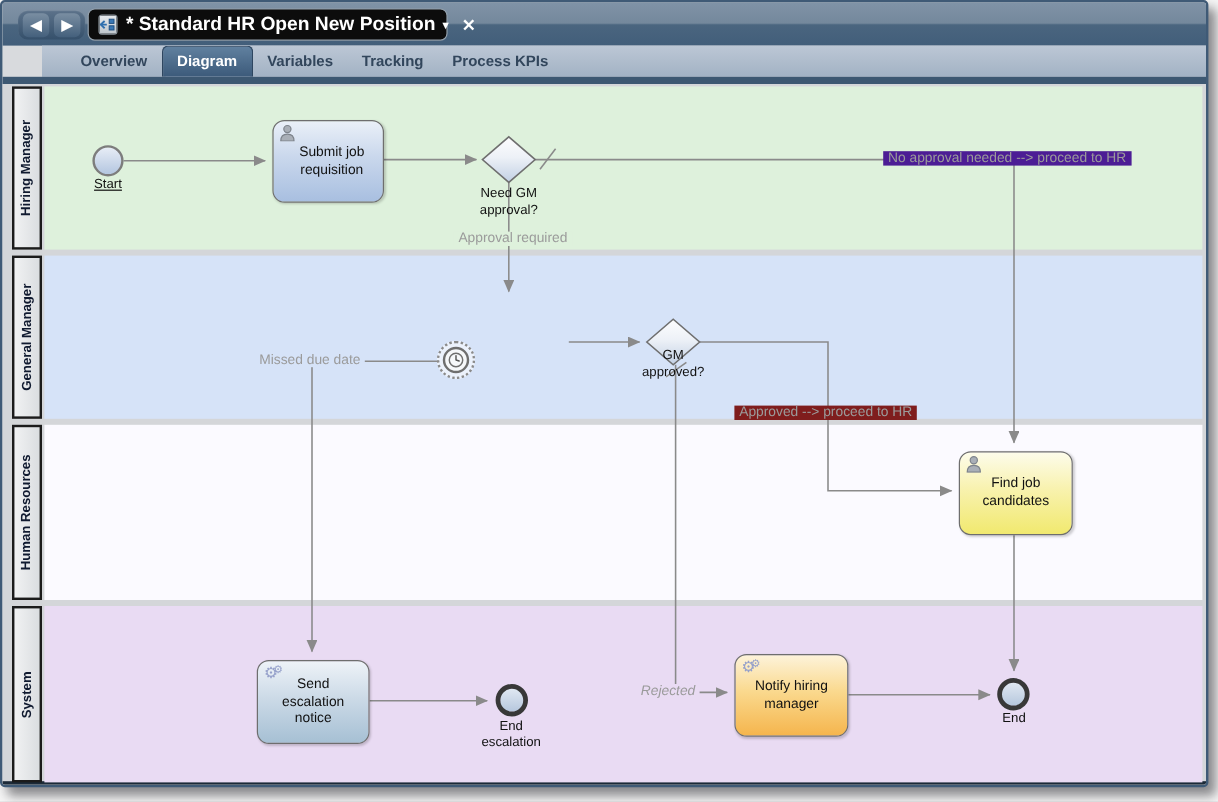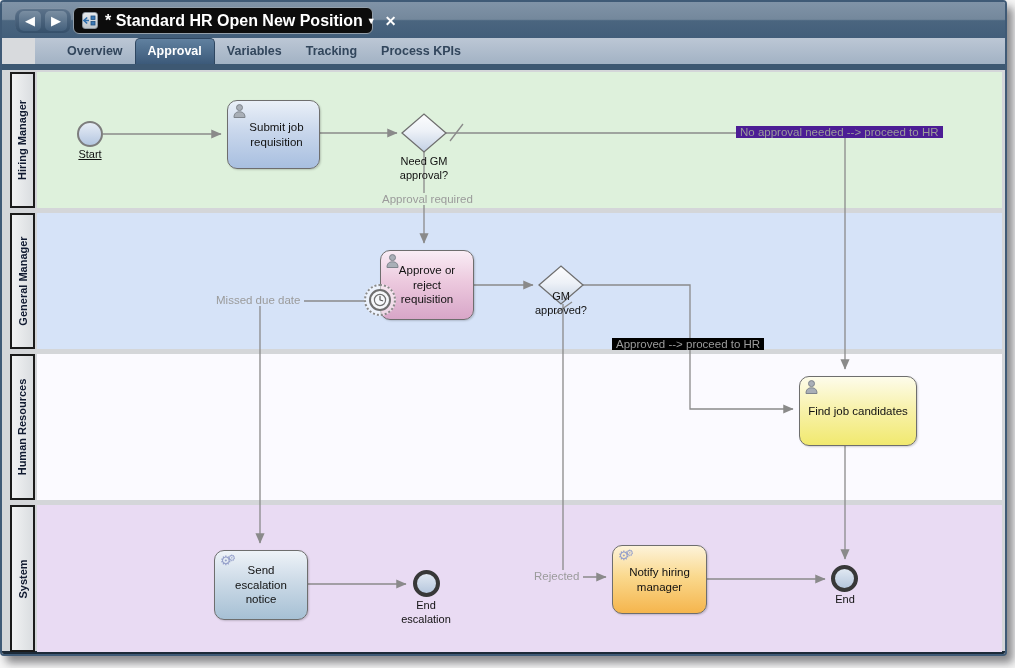--- a/index.html
+++ b/index.html
@@ -83,21 +83,21 @@
           </svg>
       </div>
       <span class="titletext">* Standard HR Open New Position</span>
       <span class="ddglyph">▼</span>
       <span class="closeglyph">✕</span>
     </div>
   </div>
 
   <div class="tabstrip">
     <div class="tab">Overview</div>
-    <div class="tab active">Approval</div>
+    <div class="tab active">Diagram</div>
     <div class="tab">Variables</div>
     <div class="tab">Tracking</div>
     <div class="tab">Process KPIs</div>
   </div>
   <div class="tabline"></div>
 
   <div class="diagram">
 
     <div class="lane-body" style="top: 2px; height: 136px; background: rgb(222, 241, 220);"></div>
     <div class="lane-head" style="top:2px;height:136px;">
@@ -146,62 +146,53 @@
       <path d="M705,577 H823" marker-end="url(#arr)"></path>
       <path d="M306,582 H404" marker-end="url(#arr)"></path>
     </g>
     <polygon points="400,131 422,112 444,131 422,150" fill="url(#gw)" stroke="#6f6f6f" stroke-width="1.3" style="pointer-events:all;cursor:pointer;"></polygon>
     <polygon points="537,283 559,264 581,283 559,302" fill="url(#gw)" stroke="#6f6f6f" stroke-width="1.3" style="pointer-events:all;cursor:pointer;"></polygon>
   </svg>
 
   <div class="flowlabel" style="left:734px;top:124px;background:#4c1d95;">No approval needed --&gt; proceed to HR</div>
   <div class="flowlabel" style="left:376px;top:191px;background:#def1dc;">Approval required</div>
   <div class="flowlabel" style="left:210px;top:292px;background:#d6e3f8;">Missed due date</div>
-  <div class="flowlabel" style="left:610px;top:336px;background:#000000;">Approved --&gt; proceed to HR</div>
-  <div class="flowlabel" style="left:528px;top:568px;background:#e9dbf3;">Rejected</div>
+  <div class="flowlabel" style="left:610px;top:336px;background:#7f1d1d;">Approved --&gt; proceed to HR</div>
+  <div class="flowlabel" style="left:528px;top:568px;background:#e9dbf3;font-style:italic;">Rejected</div>
 
   <div class="event-start" style="left:75px;top:119px;"></div>
   <div class="nodelabel" style="left:63px;top:146px;width:50px;text-decoration:underline;">Start</div>
 
   <div class="event-end" style="left:411px;top:568px;"></div>
   <div class="nodelabel" style="left:389px;top:597px;width:70px;">End escalation</div>
 
   <div class="event-end" style="left:829px;top:563px;"></div>
   <div class="nodelabel" style="left:818px;top:591px;width:50px;">End</div>
 
   <div class="task t-blue" style="left:225px;top:98px;width:93px;height:69px;padding-left:14px;">
     <span class="nicon">
       <svg width="13" height="14" viewBox="0 0 13 14">
           <circle cx="6.5" cy="3.6" r="3" fill="#a9afb7" stroke="#7e848c"></circle>
           <path d="M1,13.5 C1,9.4 3.2,7.8 6.5,7.8 C9.8,7.8 12,9.4 12,13.5 Z" fill="#a9afb7" stroke="#7e848c"></path>
         </svg>
     </span>
     <span>Submit job requisition</span>
   </div>
 
-  <div class="task t-pink" style="left:378px;top:248px;width:94px;height:70px;">
-    <span class="nicon">
-      <svg width="13" height="14" viewBox="0 0 13 14">
-          <circle cx="6.5" cy="3.6" r="3" fill="#a9afb7" stroke="#7e848c"></circle>
-          <path d="M1,13.5 C1,9.4 3.2,7.8 6.5,7.8 C9.8,7.8 12,9.4 12,13.5 Z" fill="#a9afb7" stroke="#7e848c"></path>
-        </svg>
-    </span>
-    <span>Approve or reject requisition</span>
-  </div>
 
   <div class="timer" style="left:362px;top:282px;">
     <span class="inner">
       <svg width="14" height="14" viewBox="0 0 14 14">
           <circle cx="7" cy="7" r="5.6" fill="#f7f9fb" stroke="#6f6f6f" stroke-width="1.2"></circle>
           <path d="M7,7 L7,3.4 M7,7 L9.6,7.8" stroke="#555" stroke-width="1.2" stroke-linecap="round" fill="none"></path>
         </svg>
     </span>
   </div>
 
-  <div class="task t-yellow" style="left:797px;top:374px;width:118px;height:70px;">
+  <div class="task t-yellow" style="left:797px;top:374px;width:95px;height:70px;">
     <span class="nicon">
       <svg width="13" height="14" viewBox="0 0 13 14">
           <circle cx="6.5" cy="3.6" r="3" fill="#a9afb7" stroke="#7e848c"></circle>
           <path d="M1,13.5 C1,9.4 3.2,7.8 6.5,7.8 C9.8,7.8 12,9.4 12,13.5 Z" fill="#a9afb7" stroke="#7e848c"></path>
         </svg>
     </span>
     <span>Find job candidates</span>
   </div>
 
   <div class="task t-steel" style="left:212px;top:548px;width:94px;height:70px;">

